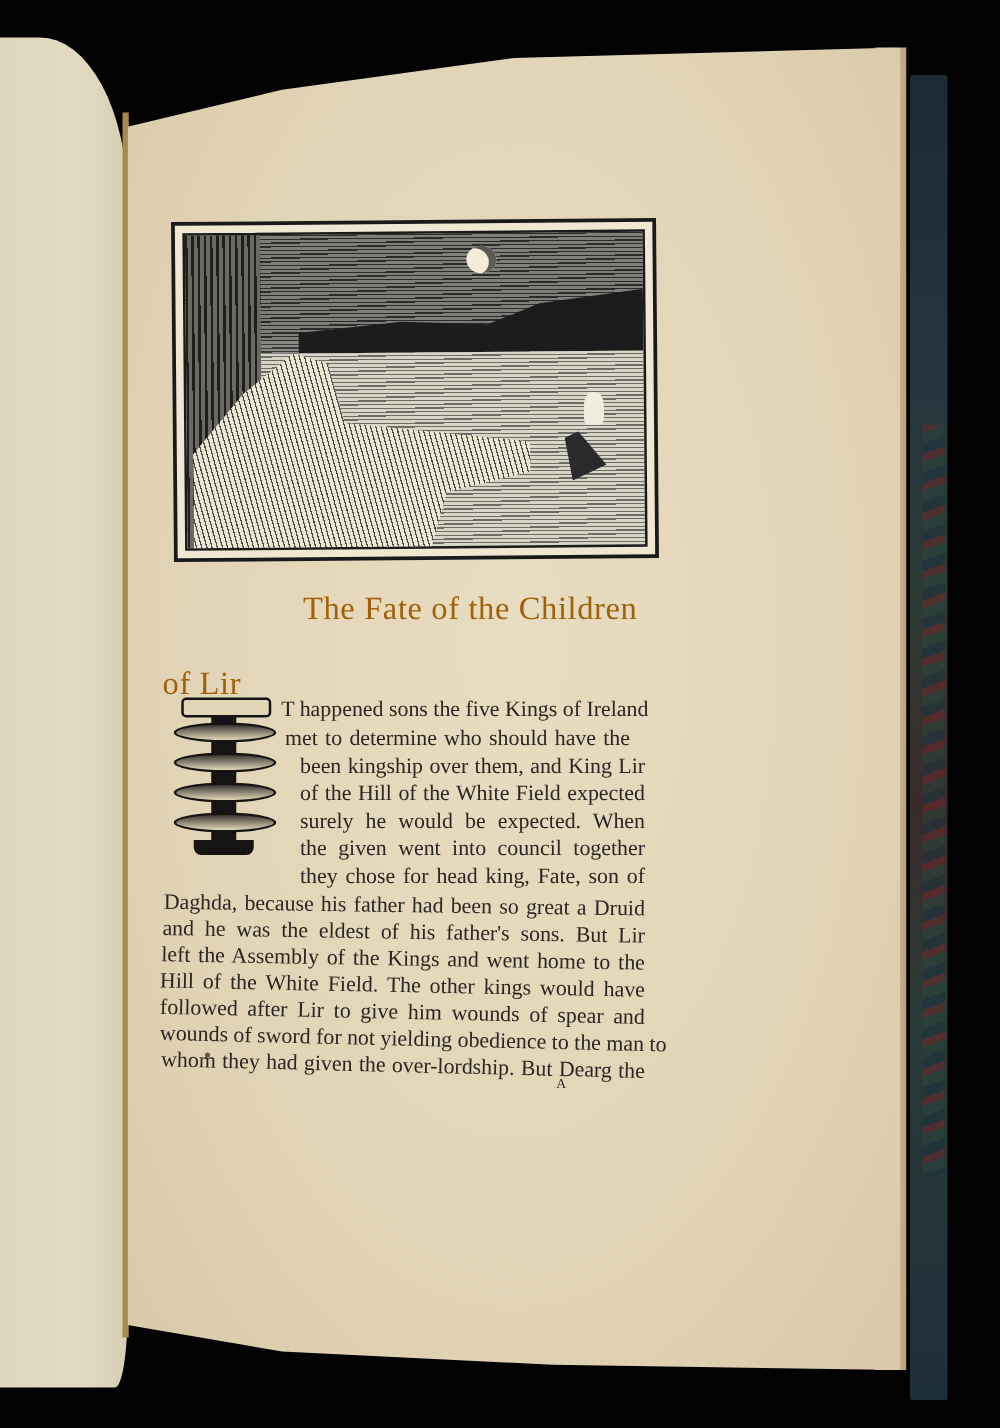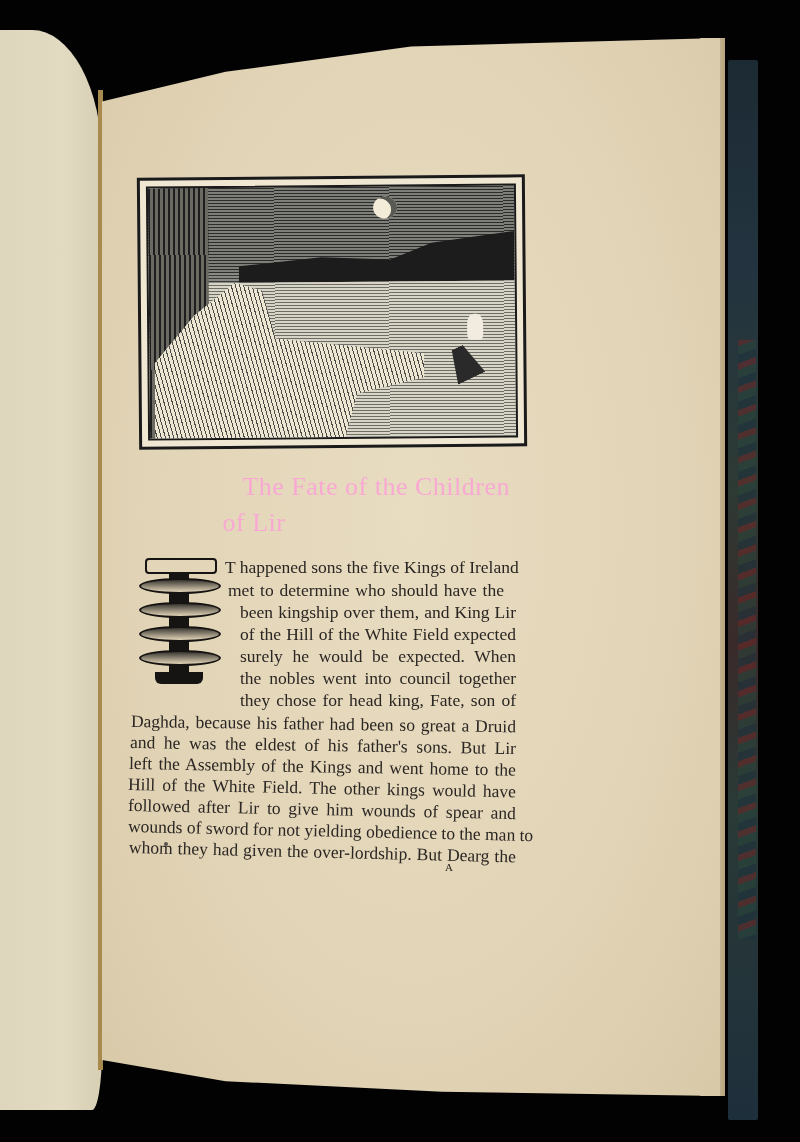--- a/index.html
+++ b/index.html
@@ -61,25 +61,25 @@
       background: repeating-linear-gradient(90deg, #1e1e1e 0 2px, #6a6a63 2px 5px); }
     .figure { position: absolute; left: 5px; top: 95px; width: 270px; height: 160px;
       background: repeating-linear-gradient(75deg, #ece6d3 0 3px, #4a4a46 3px 4px);
       clip-path: polygon(15% 20%, 30% 0, 40% 5%, 45% 35%, 100% 45%, 100% 60%, 75% 70%, 70% 100%, 0 100%, 0 50%); }
     .bell { position: absolute; left: 300px; top: 160px; width: 30px; height: 34px;
       background: #2a2a2a; clip-path: polygon(30% 0, 70% 0, 100% 100%, 0 100%); transform: rotate(-25deg); }
     .swan { position: absolute; left: 318px; top: 128px; width: 16px; height: 26px;
       background: #f1ecdf; border-radius: 40% 40% 20% 20%; }
     .title {
       position: absolute; left: 130px; width: 380px; text-align: center;
-      font-family: "Liberation Serif", serif; font-size: 26px; color: #f9a8d4;
+      font-family: "Liberation Serif", serif; font-size: 26px; color: #a16207;
       letter-spacing: 0.5px;
     }
     .title.line1 { top: 472px; left: 128px; width: 382px; text-align: right; }
-    .title.line2 { top: 508px; text-align: center; left: 130px; width: 248px; }
+    .title.line2 { top: 532px; text-align: left; left: 130px; width: 248px; }
     .drop-cap {
       position: absolute; left: 137px; top: 556px; width: 84px; height: 130px;
     }
     .drop-cap .stem { position: absolute; left: 32px; top: 8px; width: 20px; height: 118px; background: #161412; }
     .drop-cap .bar-top { position: absolute; left: 8px; top: 2px; width: 68px; height: 12px; border: 2px solid #161412; background: #e3d6b8; border-radius: 4px; }
     .drop-cap .ring { position: absolute; left: 2px; width: 78px; height: 12px; border: 2px solid #161412; border-radius: 50%; background: linear-gradient(#3a3732, #e3d6b8); }
     .drop-cap .foot { position: absolute; left: 18px; top: 116px; width: 48px; height: 12px; background: #161412; border-radius: 0 0 6px 6px; }
     .body-text {
       position: absolute; font-family: "Liberation Serif", serif; font-size: 17.5px;
       color: #2a2623; line-height: 23px; white-space: nowrap;
@@ -123,21 +123,21 @@
   <div class="ring" style="top:94px"></div>
   <div class="foot"></div>
 </div>
 
 <div class="body-text">
   <div class="line" style="left:225px;top:556px;width:291px">T happened sons the five Kings of Ireland</div>
   <div class="line" style="left:228px;top:579px;width:276px">met to determine who should have the</div>
   <div class="line" style="left:240px;top:601px;width:276px">been kingship over them, and King Lir</div>
   <div class="line" style="left:240px;top:623px;width:276px">of the Hill of the White Field expected</div>
   <div class="line" style="left:240px;top:645px;width:276px">surely he would be expected.  When</div>
-  <div class="line" style="left:240px;top:667px;width:276px">the nobles went into council together</div>
+  <div class="line" style="left:240px;top:667px;width:276px">the given went into council together</div>
   <div class="line" style="left:240px;top:689px;width:276px">they chose for head king, Fate, son of</div>
   <div class="line" style="left:131px;top:710px;width:385px;transform:rotate(0.8deg);transform-origin:left">Daghda, because his father had been so great a Druid</div>
   <div class="line" style="left:130px;top:731px;width:386px;transform:rotate(0.9deg);transform-origin:left">and he was the eldest of his father's sons.  But Lir</div>
   <div class="line" style="left:129px;top:752px;width:387px;transform:rotate(1.0deg);transform-origin:left">left the Assembly of the Kings and went home to the</div>
   <div class="line" style="left:128px;top:773px;width:388px;transform:rotate(1.1deg);transform-origin:left">Hill of the White Field.  The other kings would have</div>
   <div class="line" style="left:128px;top:794px;width:388px;transform:rotate(1.2deg);transform-origin:left">followed after Lir to give him wounds of spear and</div>
   <div class="line" style="left:128px;top:815px;width:388px;transform:rotate(1.3deg);transform-origin:left">wounds of sword for not yielding obedience to the man to</div>
   <div class="line" style="left:129px;top:836px;width:387px;transform:rotate(1.4deg);transform-origin:left">whom they had given the over-lordship.  But Dearg the</div>
 </div>
 

